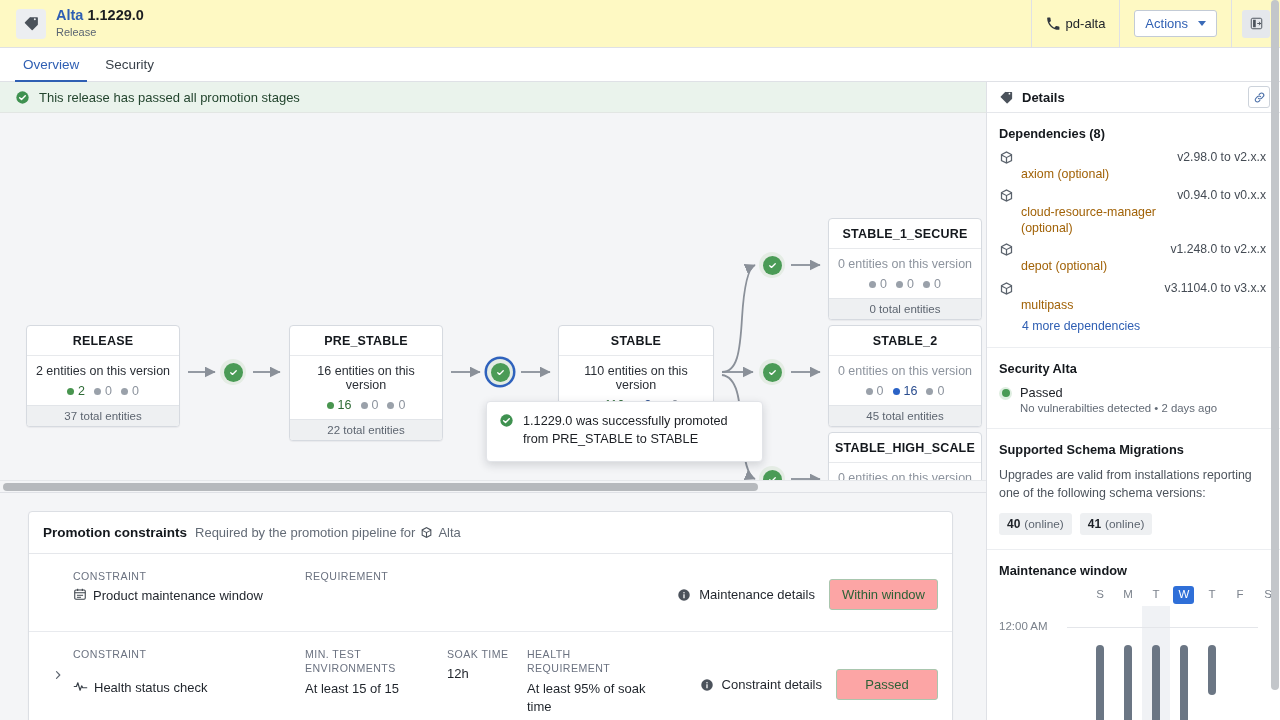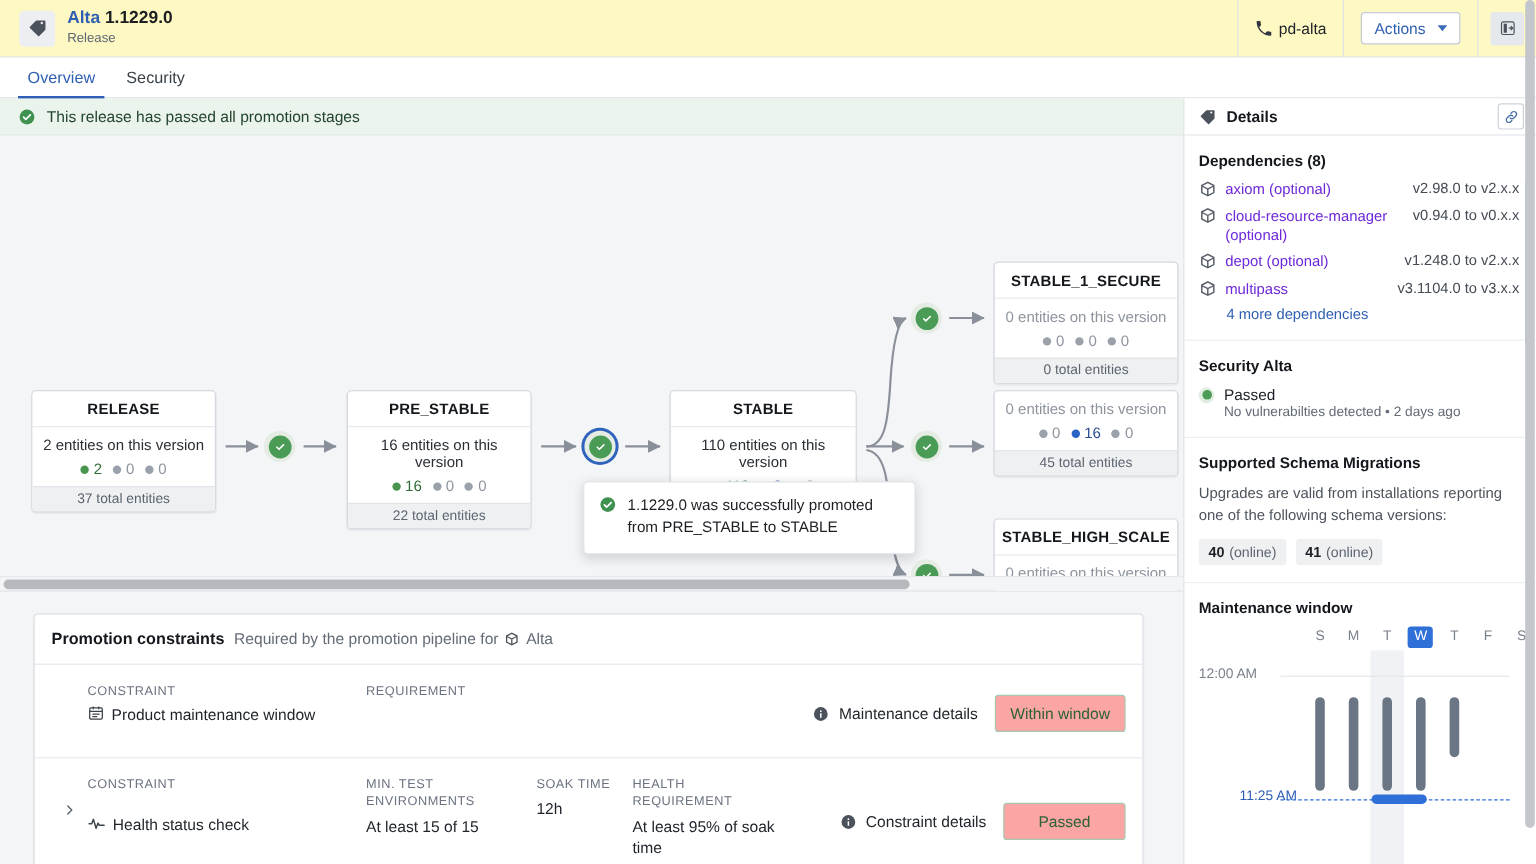--- a/index.html
+++ b/index.html
@@ -173,21 +173,21 @@
   }
   .rp-title { font-size: 13px; font-weight: 700; color: #14181d; flex: 1; }
   .link-btn {
     width: 22px; height: 22px; border: 1px solid #cdd3db; border-radius: 3px;
     display: flex; align-items: center; justify-content: center; cursor: pointer; background: #fff;
   }
   .rp-scroll { flex: 1; overflow: hidden; padding: 0 0 0 0; position: relative; }
   .rp-section { padding: 13px 14px 14px 12px; border-bottom: 1px solid #eceef1; }
   .rp-h { font-size: 12.8px; font-weight: 700; color: #14181d; margin-bottom: 9px; }
   .dep-row { display: flex; align-items: flex-start; margin-bottom: 6px; gap: 7px; }
-  .dep-name { font-size: 12.4px; color: #6d28d9; flex: 1; line-height: 1.3; cursor: pointer; }
+  .dep-name { font-size: 12.4px; color: #a16207; flex: 1; line-height: 1.3; cursor: pointer; margin-top: 16px; }
   .dep-ver { font-size: 12.2px; color: #444b54; white-space: nowrap; padding-top: 0px; }
   .more-deps { font-size: 12.3px; color: #2f5fb3; margin-left: 23px; margin-top: 4px; cursor: pointer; }
   .scan-row { display: flex; gap: 8px; align-items: flex-start; }
   .scan-dot-wrap { width: 13px; height: 13px; border-radius: 50%; background: #dfeee1; display:flex; align-items:center; justify-content:center; margin-top: 2px; }
   .scan-dot { width: 8px; height: 8px; border-radius: 50%; background: #4a9b56; }
   .scan-title { font-size: 12.8px; color: #1b1f25; }
   .scan-sub { font-size: 11.4px; color: #626a75; margin-top: 2px; }
   .rp-para { font-size: 12.4px; color: #4d545d; line-height: 1.5; }
   .chips { display: flex; gap: 8px; margin-top: 10px; }
   .chip { background: #eef0f2; border-radius: 3px; padding: 4px 8px; font-size: 11.8px; color: #2b3views; cursor: pointer; }
@@ -427,20 +427,21 @@
                 <span class="cnt">
                     <i class="dot d-gray"></i>
                     <span class="v-gray">0</span>
                   </span>
               </div>
             </div>
             <div class="stage-foot">0 total entities</div>
           </div>
 
           <div class="stage" style="left:828px; top:212px;">
+            <div class="stage-name">STABLE_2</div>
             <div class="stage-body">
               <div class="stage-line muted">0 entities on this version</div>
               <div class="stage-counts">
                 <span class="cnt">
                     <i class="dot d-gray"></i>
                     <span class="v-gray">0</span>
                   </span>
                 <span class="cnt">
                     <i class="dot d-blue"></i>
                     <span class="v-blue">16</span>

